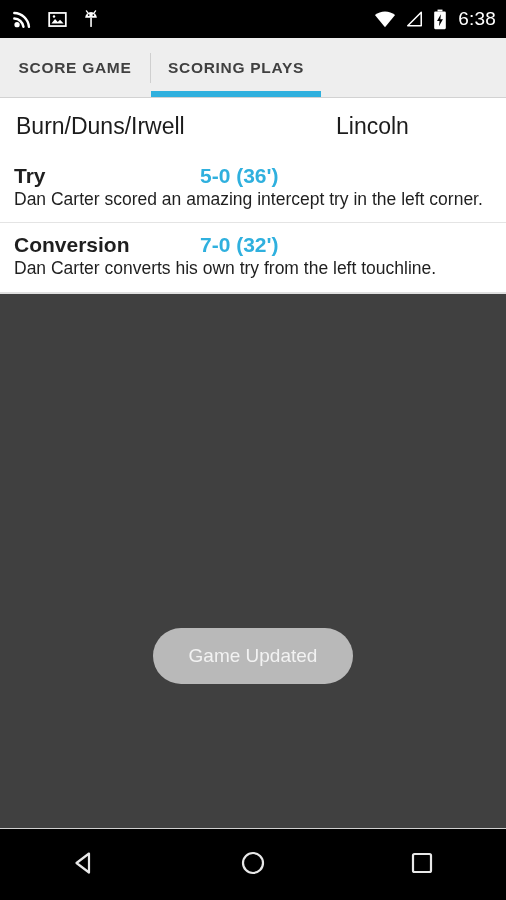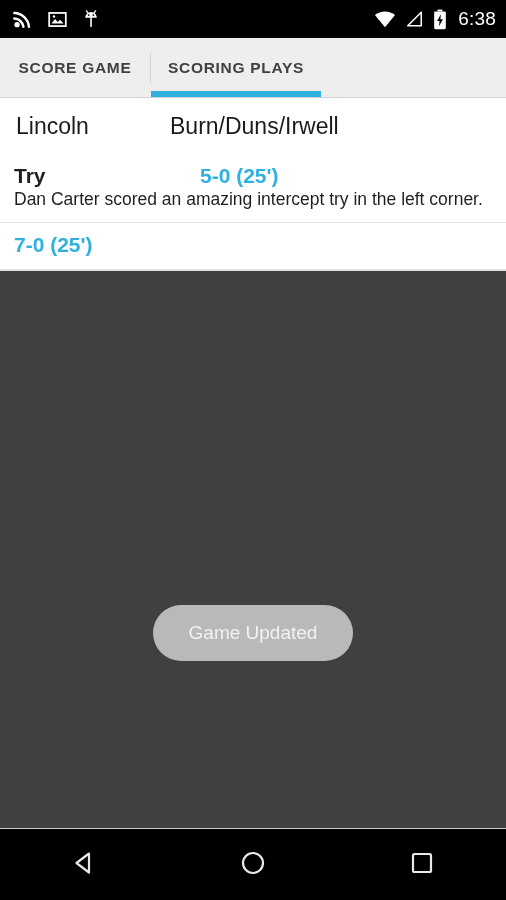--- a/index.html
+++ b/index.html
@@ -262,36 +262,38 @@
     </div>
     <div class="tab-divider"></div>
     <div class="tab tab-scoring-plays">
       <span class="tab-label">SCORING PLAYS</span>
       <span class="tab-indicator"></span>
     </div>
     <div class="tab-spacer"></div>
   </div>
 
   <div class="team-header">
+    <span class="team-name team-home">Burn/Duns/Irwell</span>
     <span class="team-name team-away">Lincoln</span>
-    <span class="team-name team-home">Burn/Duns/Irwell</span>
   </div>
 
   <div class="plays-list">
     <div class="play-item">
       <div class="play-top">
         <span class="play-type">Try</span>
-        <span class="play-score">5-0 (25')</span>
+        <span class="play-score">5-0 (36')</span>
       </div>
       <div class="play-desc">Dan Carter scored an amazing intercept try in the left corner.</div>
     </div>
     <div class="play-item">
       <div class="play-top">
-        <span class="play-score">7-0 (25')</span>
+        <span class="play-type">Conversion</span>
+        <span class="play-score">7-0 (32')</span>
       </div>
+      <div class="play-desc">Dan Carter converts his own try from the left touchline.</div>
     </div>
   </div>
 
   <div class="content-area">
     <div class="toast">
       <span class="toast-text">Game Updated</span>
     </div>
   </div>
 
   <div class="nav-bar">

